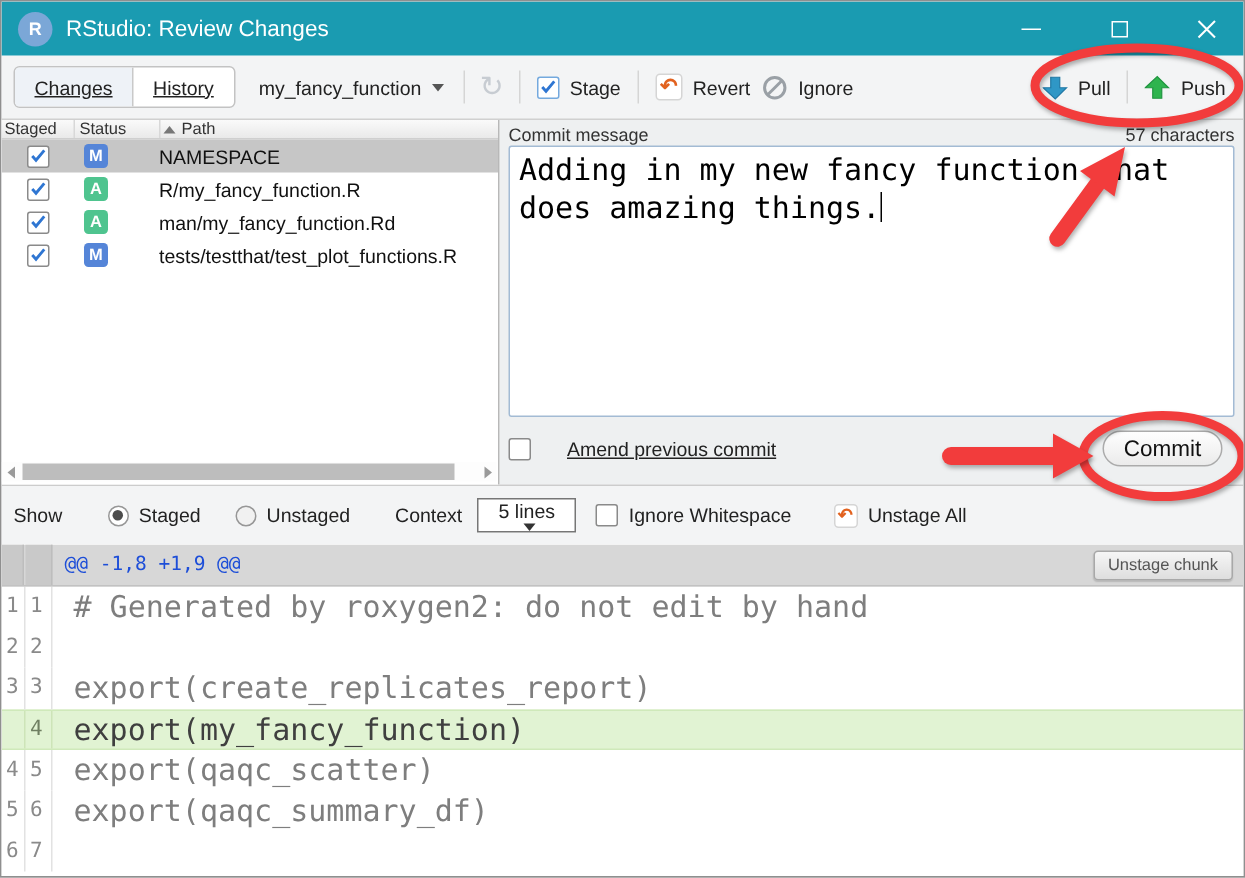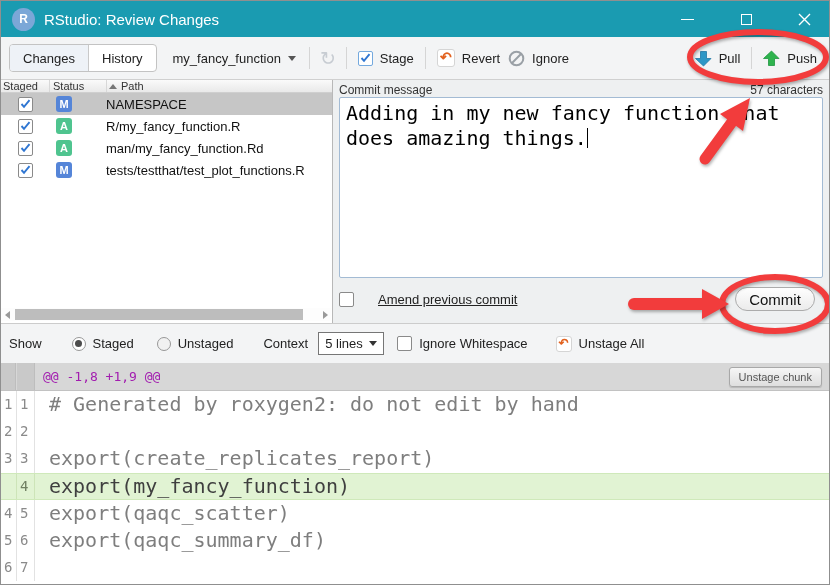--- a/index.html
+++ b/index.html
@@ -16,21 +16,21 @@
     margin-left:11px;}
   .title-text{color:#fff;font-size:15px;margin-left:9px;}
   .winctl{position:absolute;top:0;width:32px;height:36px;display:flex;align-items:center;justify-content:center;cursor:default;}
   .wc-min{left:670px;} .wc-max{left:729px;} .wc-close{left:787px;}
   .wc-min i{display:block;width:13px;height:0;border-bottom:1.6px solid #fff;}
   .wc-max i{display:block;width:11px;height:11px;border:1.4px solid #fff;}
   
   .toolbar{height:43px;background:#f3f4f5;border-bottom:1px solid #d0d0d0;
     display:flex;align-items:center;padding:0 8px;font-size:13px;color:#222;}
   .tabset{display:flex;height:28px;border:1px solid #c3c3c3;border-radius:4px;background:#fff;overflow:hidden;}
-  .tab{display:flex;align-items:center;padding:0 13px;cursor:default;}
+  .tab{display:flex;align-items:center;padding:0 13px;cursor:default;text-decoration:underline;}
   .tab.active{background:#eef2f7;}
   .tab + .tab{border-left:1px solid #c9c9c9;}
   .branch{display:flex;align-items:center;margin-left:10px;padding:2px 6px;cursor:default;}
   .caret-down{width:0;height:0;border-left:4px solid transparent;border-right:4px solid transparent;
     border-top:5px solid #555;margin-left:7px;}
   .tsep{width:1px;height:22px;background:#d5d5d5;margin:0 7px;}
   .refresh{font-size:19px;color:#c7ccd2;line-height:1;padding:0 3px;}
   .cb{width:15px;height:15px;background:#fff;border:1px solid #8a8a8a;border-radius:2px;
     display:inline-flex;align-items:center;justify-content:center;flex:0 0 auto;}
   .cb.blue-border{border-color:#74a9de;}
@@ -87,21 +87,21 @@
   .select{width:66px;height:23px;border:1px solid #767676;background:#fff;display:flex;align-items:center;
     padding:0 6px;justify-content:space-between;cursor:default;}
   .select .caret-down{border-top-color:#333;margin-left:4px;}
   .icon-box.small{width:16px;height:16px;}
   
   .diff{height:223px;background:#fff;position:relative;overflow:hidden;}
   .diff-header{height:28px;background:#d7d7d7;border-bottom:1px solid #c2c2c2;position:relative;
     display:flex;align-items:center;}
   .dh-gut1{position:absolute;left:0;top:0;bottom:0;width:15px;background:#c9c9c9;border-right:1px solid #bdbdbd;}
   .dh-gut2{position:absolute;left:16px;top:0;bottom:0;width:18px;background:#c9c9c9;border-right:1px solid #bdbdbd;}
-  .hunk{font-family:"DejaVu Sans Mono",monospace;font-size:13px;color:#a21caf;margin-left:42px;}
+  .hunk{font-family:"DejaVu Sans Mono",monospace;font-size:13px;color:#1d4ed8;margin-left:42px;}
   .unstage-chunk{position:absolute;right:7px;top:4px;height:20px;padding:0 9px;
     background:linear-gradient(#f6f6f6,#dedede);border:1px solid #a8a8a8;border-radius:3px;
     font-size:11px;color:#555;display:flex;align-items:center;cursor:default;
     box-shadow:0 1px 1px rgba(0,0,0,.15);font-family:"Liberation Sans",sans-serif;}
   .drow{display:flex;height:27.2px;line-height:27.2px;font-family:"DejaVu Sans Mono",monospace;
     font-size:20px;color:#7e7e7e;white-space:pre;}
   .drow .g{flex:0 0 auto;font-size:14px;color:#8a8a8a;border-right:1px solid #e2e2e2;padding-left:3px;}
   .drow .g.old{width:16px;} .drow .g.new{width:18px;}
   .drow .code{padding-left:14px;overflow:hidden;}
   .drow.added{background:#e1f3d3;color:#3f3f3f;border-top:1px solid #cfe9ba;border-bottom:1px solid #cfe9ba;height:27.2px;line-height:25px;}
@@ -280,21 +280,21 @@
       <span class="radio on">
           <i></i>
         </span>
       <span>Staged</span>
     </div>
     <div class="opt-item" style="margin-left:23px;">
       <span class="radio"></span>
       <span>Unstaged</span>
     </div>
     <span style="margin-left:30px;">Context</span>
-    <div class="select" style="margin-left:10px;">
+    <div class="select" style="margin-left:10px;flex-direction:column;">
       <span>5 lines</span>
       <span class="caret-down"></span>
     </div>
     <div class="opt-item" style="margin-left:13px;">
       <span class="cb"></span>
       <span>Ignore Whitespace</span>
     </div>
     <div class="opt-item" style="margin-left:28px;">
       <span class="icon-box small">
           <span class="revert-glyph" style="font-size:12px;">↶</span>

